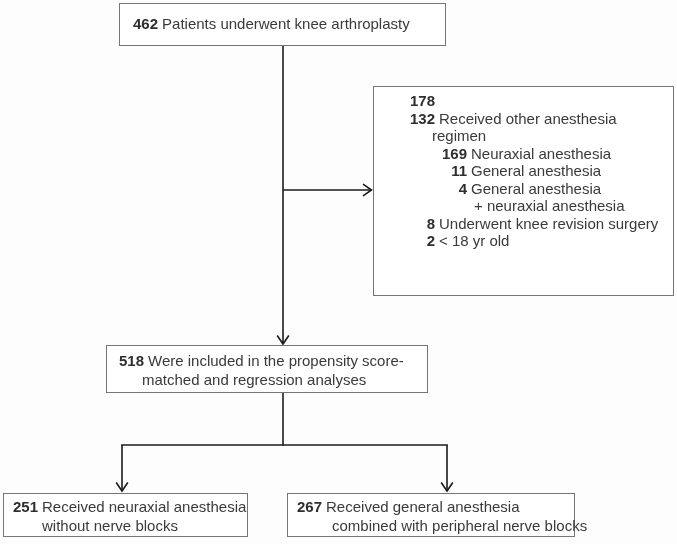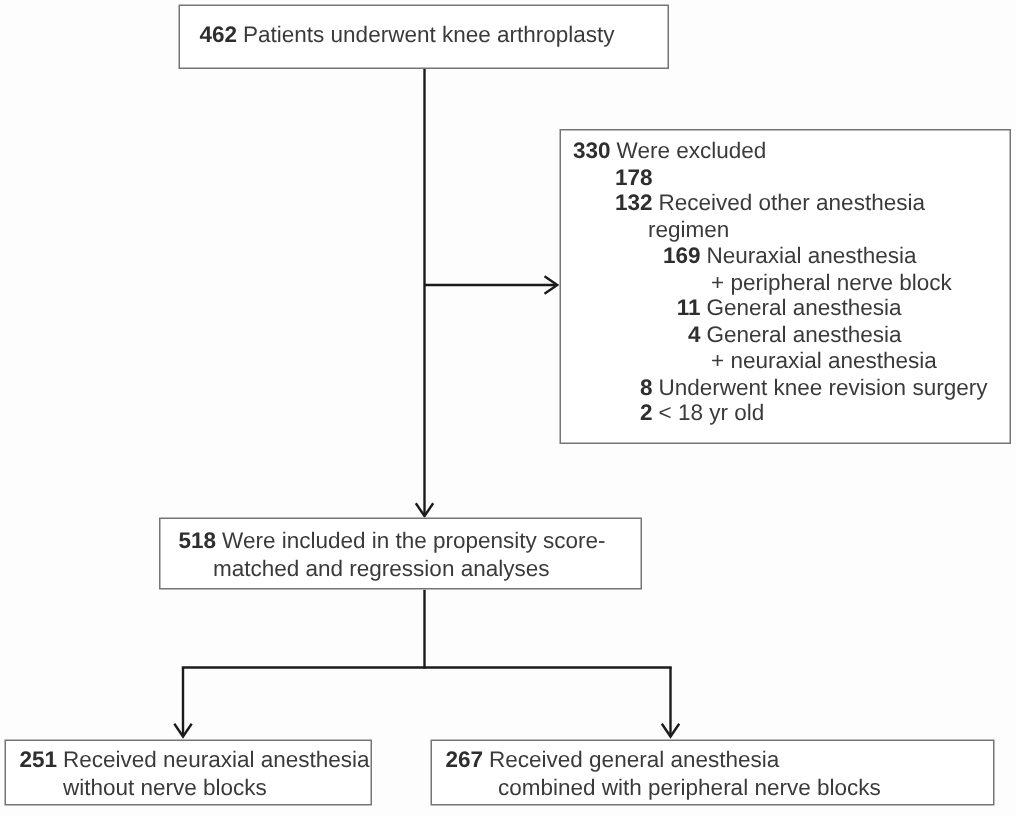--- a/index.html
+++ b/index.html
@@ -46,21 +46,21 @@
   #mid-box{left:106px;top:345px;width:322px;height:48px;padding-top:5px;}
   #mid-box .bline{line-height:19px;padding-left:12px;}
   #mid-box .bline.cont{padding-left:35px;}
 
   
   #bl-box{left:3px;top:493px;width:245px;height:44px;padding-top:3px;}
   #bl-box .bline{line-height:19px;padding-left:9px;}
   #bl-box .bline.cont{padding-left:38px;}
 
   
-  #br-box{left:287px;top:493px;width:376px;height:44px;padding-top:3px;}
+  #br-box{left:287px;top:493px;width:288px;height:44px;padding-top:3px;}
   #br-box .bline{line-height:19px;padding-left:9px;}
   #br-box .bline.cont{padding-left:44px;}
 </style>
 </head>
 <body>
 
 <div class="canvas">
 
   <svg class="connectors" viewBox="0 0 677 544" xmlns="http://www.w3.org/2000/svg" fill="none" stroke="#1b1b1b" stroke-width="1.6">
 
@@ -84,40 +84,33 @@
     <div class="lines">
         <div class="bline">
           <b class="num">462</b>
           <span class="txt">Patients underwent knee arthroplasty</span>
         </div>
       </div>
   </div>
 
   <div class="box" id="excl-box">
     <div class="lines">
-        <div class="bline lvl-0">
-          <b class="num">330</b>
-          <span class="txt">Were excluded</span>
-        </div>
         <div class="bline lvl-1">
           <b class="num">178</b>
         </div>
         <div class="bline lvl-1">
           <b class="num">132</b>
           <span class="txt">Received other anesthesia</span>
         </div>
         <div class="bline lvl-1 cont cont-1">
           <span class="txt">regimen</span>
         </div>
         <div class="bline lvl-2">
           <b class="num">169</b>
           <span class="txt">Neuraxial anesthesia</span>
-        </div>
-        <div class="bline lvl-2 cont cont-2">
-          <span class="txt">+ peripheral nerve block</span>
         </div>
         <div class="bline lvl-2">
           <b class="num">11</b>
           <span class="txt">General anesthesia</span>
         </div>
         <div class="bline lvl-2">
           <b class="num">4</b>
           <span class="txt">General anesthesia</span>
         </div>
         <div class="bline lvl-2 cont cont-2">

